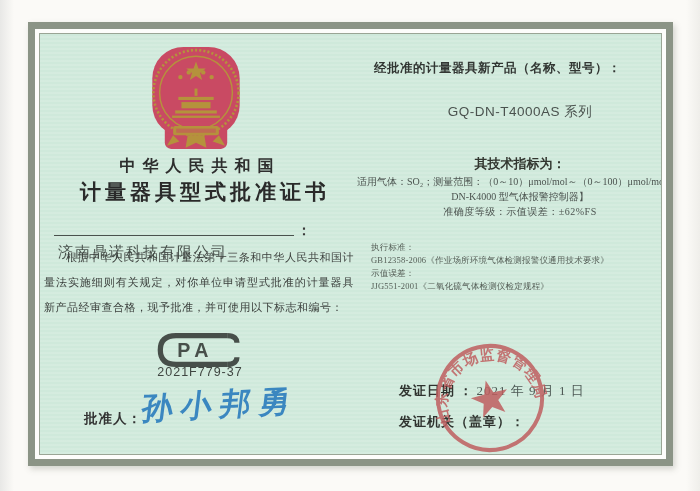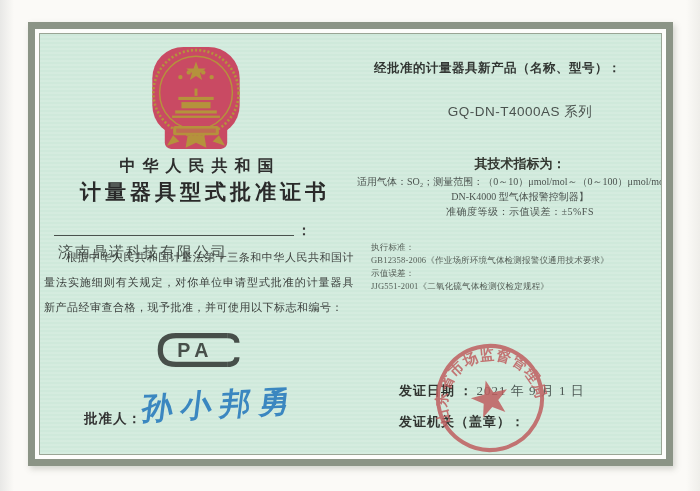--- a/index.html
+++ b/index.html
@@ -103,31 +103,32 @@
     <div class="abs company-colon">：</div>
 
     <div class="abs body-par">根据中华人民共和国计量法第十三条和中华人民共和国计量法实施细则有关规定，对你单位申请型式批准的计量器具新产品经审查合格，现予批准，并可使用以下标志和编号：</div>
 
     <svg class="abs cpa-logo" viewBox="0 0 140 58">
       <path d="M116 7 H38 C20 7 14 16 14 29 C14 42 20 51 38 51 H116" fill="none" stroke="#474f4a" stroke-width="8" stroke-linecap="butt"></path>
       <path d="M116 7 C128 7 131 13 131 18" fill="none" stroke="#474f4a" stroke-width="8"></path>
       <path d="M116 51 C128 51 131 45 131 40" fill="none" stroke="#474f4a" stroke-width="8"></path>
       <text x="40" y="40" font-size="30" font-weight="bold" fill="#474f4a" font-family="Liberation Sans, DejaVu Sans, sans-serif" letter-spacing="8">PA</text>
     </svg>
+    <div class="abs cpa-number center">2021F779-37</div>
 
     <div class="abs approver-label">批准人：</div>
     <div class="abs signature">孙小邦勇</div>
 
     <div class="abs prod-heading">经批准的计量器具新产品（名称、型号）：</div>
     <div class="abs prod-model center">GQ-DN-T4000AS 系列</div>
 
     <div class="abs spec-heading center">其技术指标为：</div>
     <div class="abs spec-line1">适用气体：SO₂；测量范围：（0～10）μmol/mol～（0～100）μmol/mol【配</div>
     <div class="abs spec-line2 center">DN-K4000 型气体报警控制器】</div>
-    <div class="abs spec-line3 center">准确度等级：示值误差：±5%FS</div>
+    <div class="abs spec-line3 center">准确度等级：示值误差：±62%FS</div>
 
     <div class="abs std std-1">执行标准：</div>
     <div class="abs std std-2">GB12358-2006《作业场所环境气体检测报警仪通用技术要求》</div>
     <div class="abs std std-3">示值误差：</div>
     <div class="abs std std-4">JJG551-2001《二氧化硫气体检测仪检定规程》</div>
 
     <div class="abs issue-date-row">
       <span class="issue-label">发证日期 ：</span>
       <span class="issue-value">2021 年 9 月 1 日</span>
     </div>

